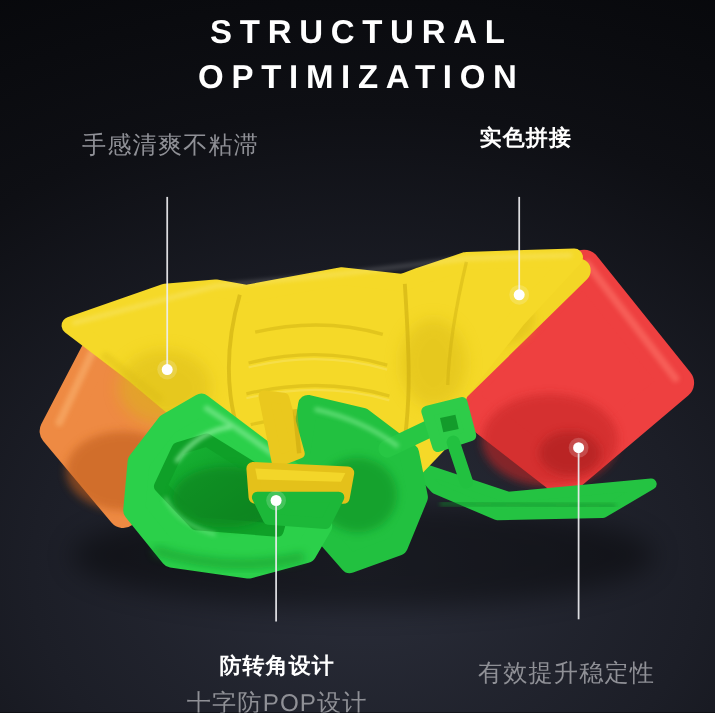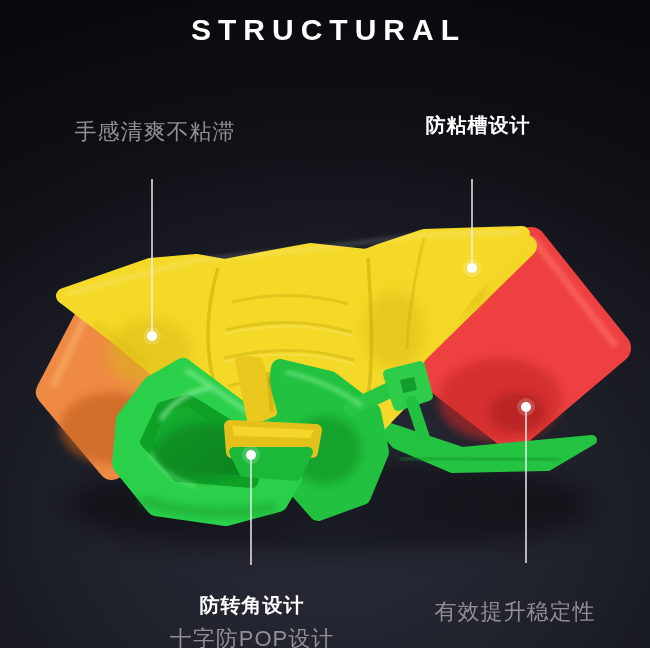--- a/index.html
+++ b/index.html
@@ -137,27 +137,28 @@
       <g>
         <circle cx="526" cy="407" r="9" fill="#ffffff" opacity="0.18" stroke="none"></circle>
         <circle cx="526" cy="407" r="5" fill="#ffffff" stroke="none"></circle>
         <line x1="526" y1="412" x2="526" y2="563" stroke-width="1.6" opacity="0.92"></line>
       </g>
     </g>
   </svg>
 
   <div class="title">
     <div>STRUCTURAL</div>
+    <div>OPTIMIZATION</div>
   </div>
 
   <div class="feature f-tl">
     <div class="fs">手感清爽不粘滞</div>
   </div>
   <div class="feature f-tr">
-    <div class="ft">防粘槽设计</div>
+    <div class="ft">实色拼接</div>
   </div>
   <div class="feature f-bl">
     <div class="ft">防转角设计</div>
     <div class="fs">十字防POP设计</div>
   </div>
   <div class="feature f-br">
     <div class="fs">有效提升稳定性</div>
   </div>
 
 </div>

